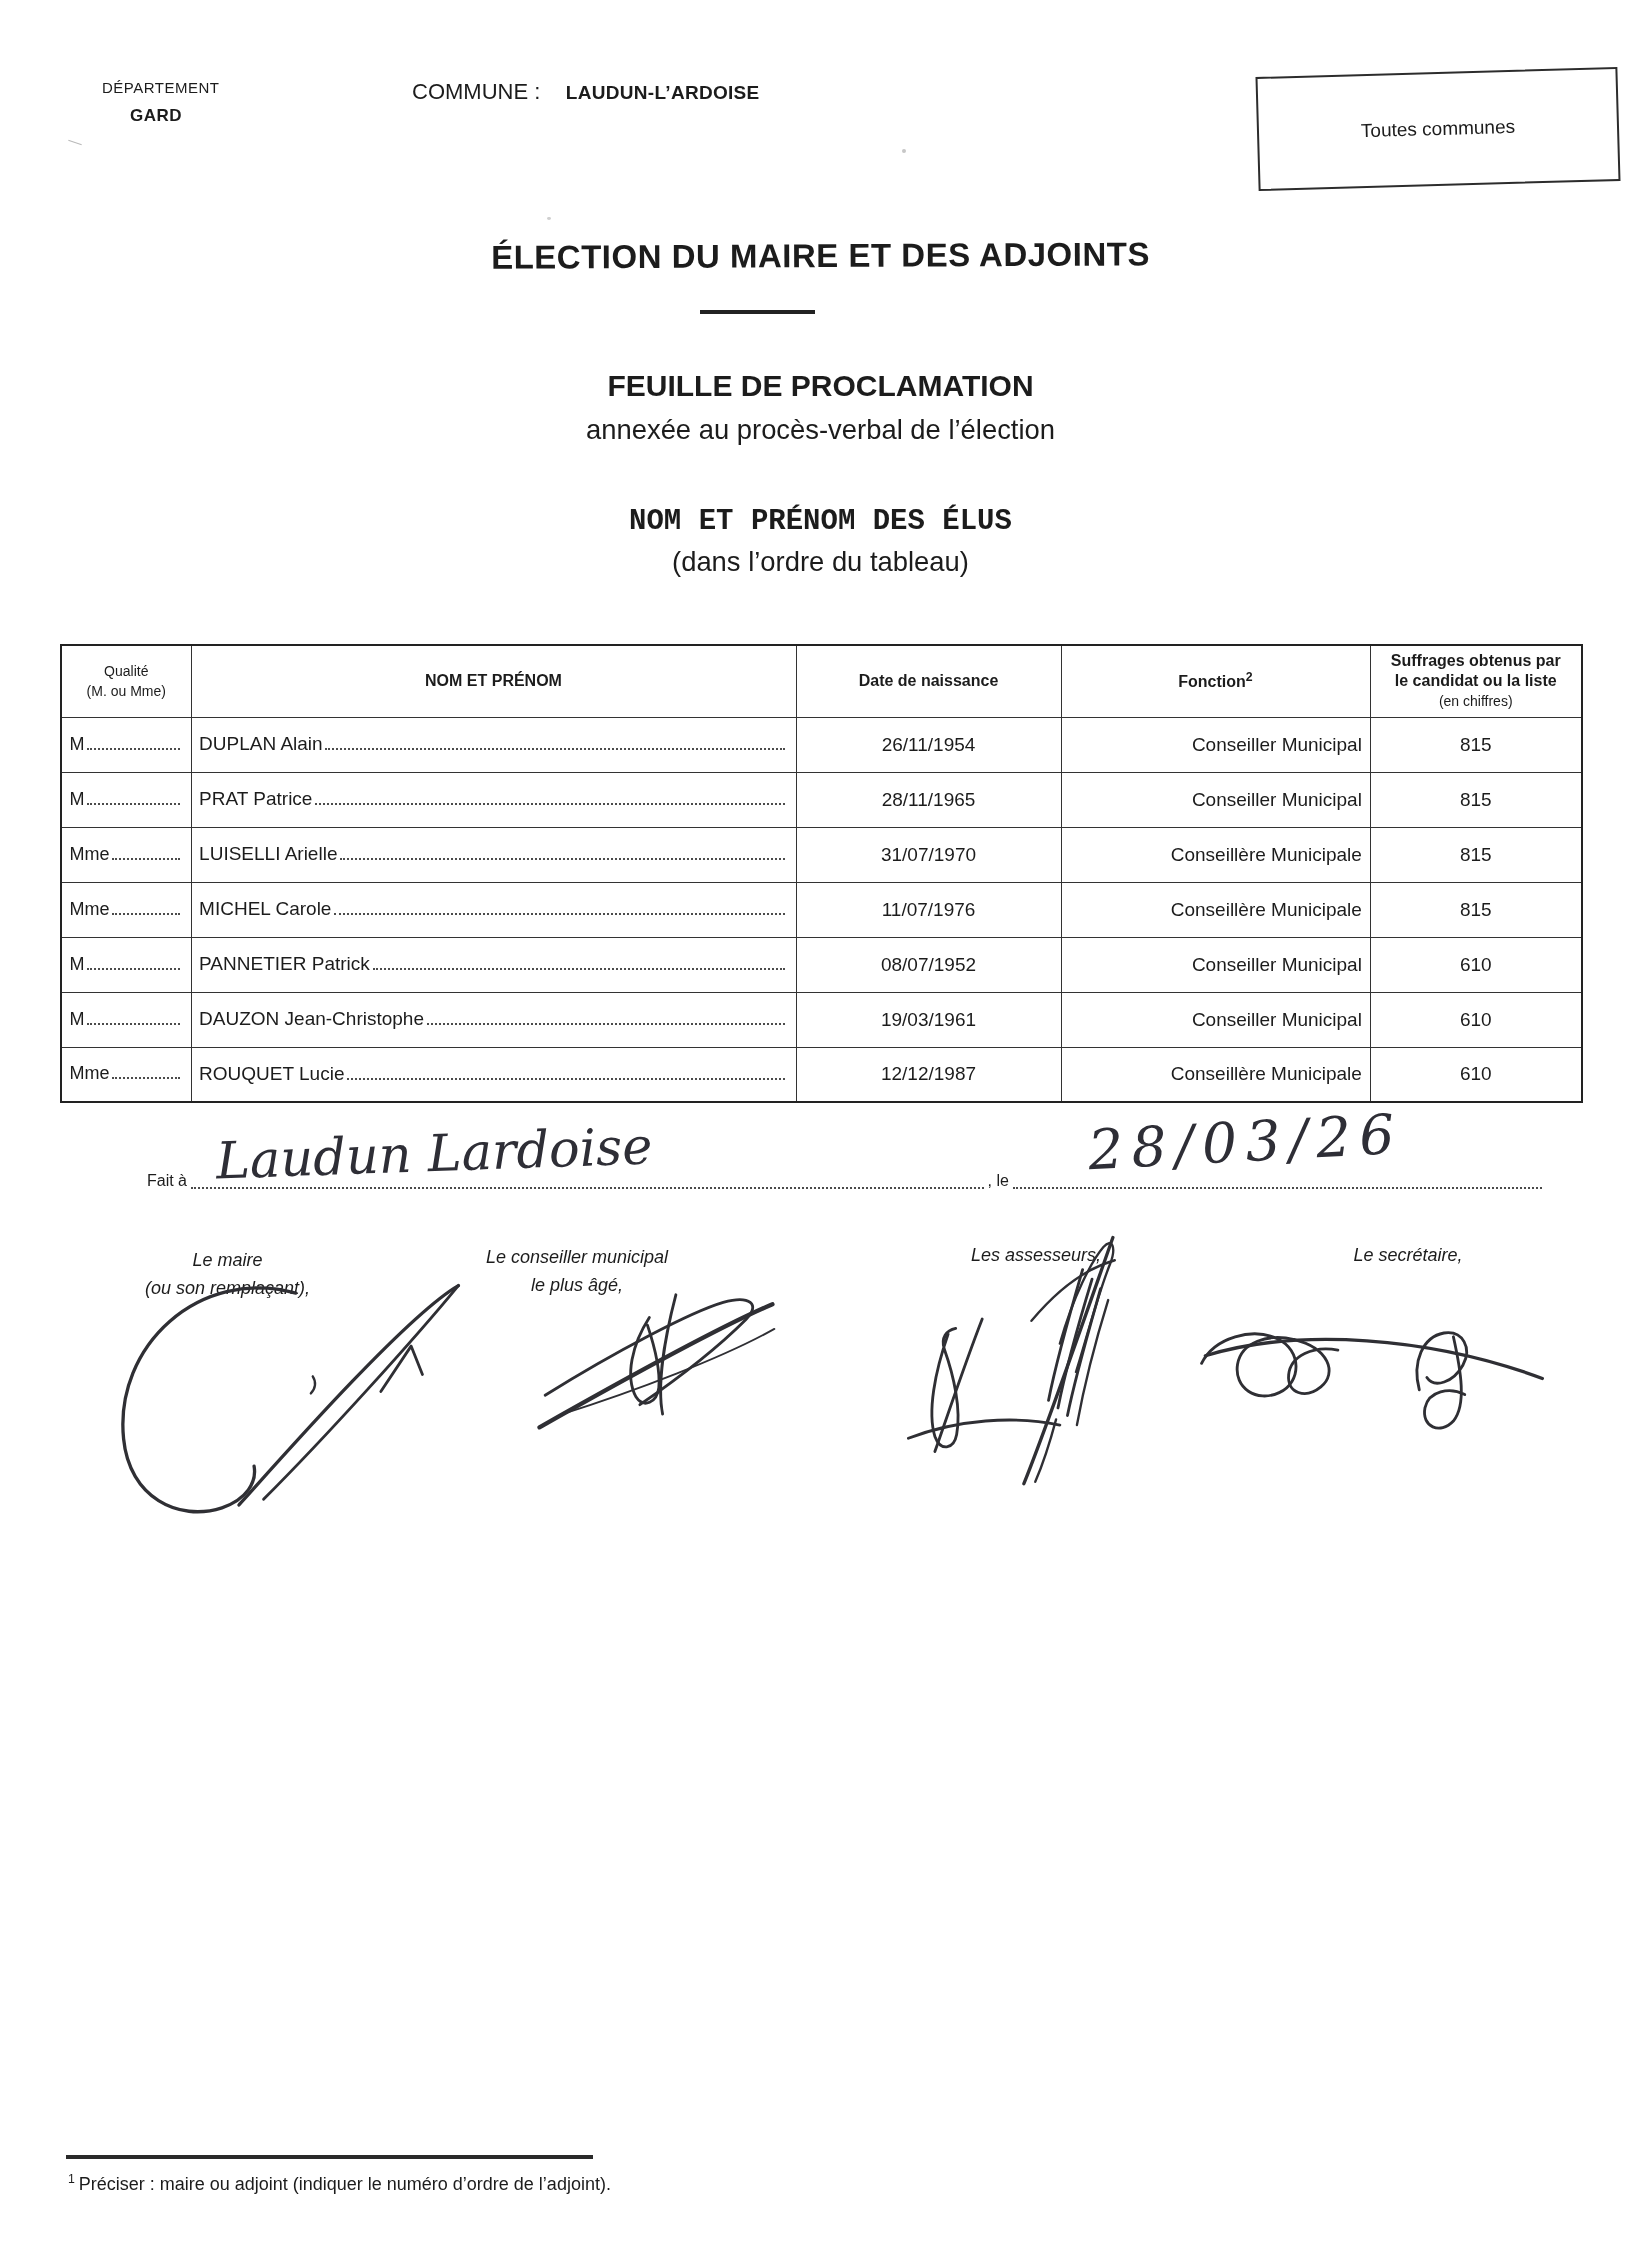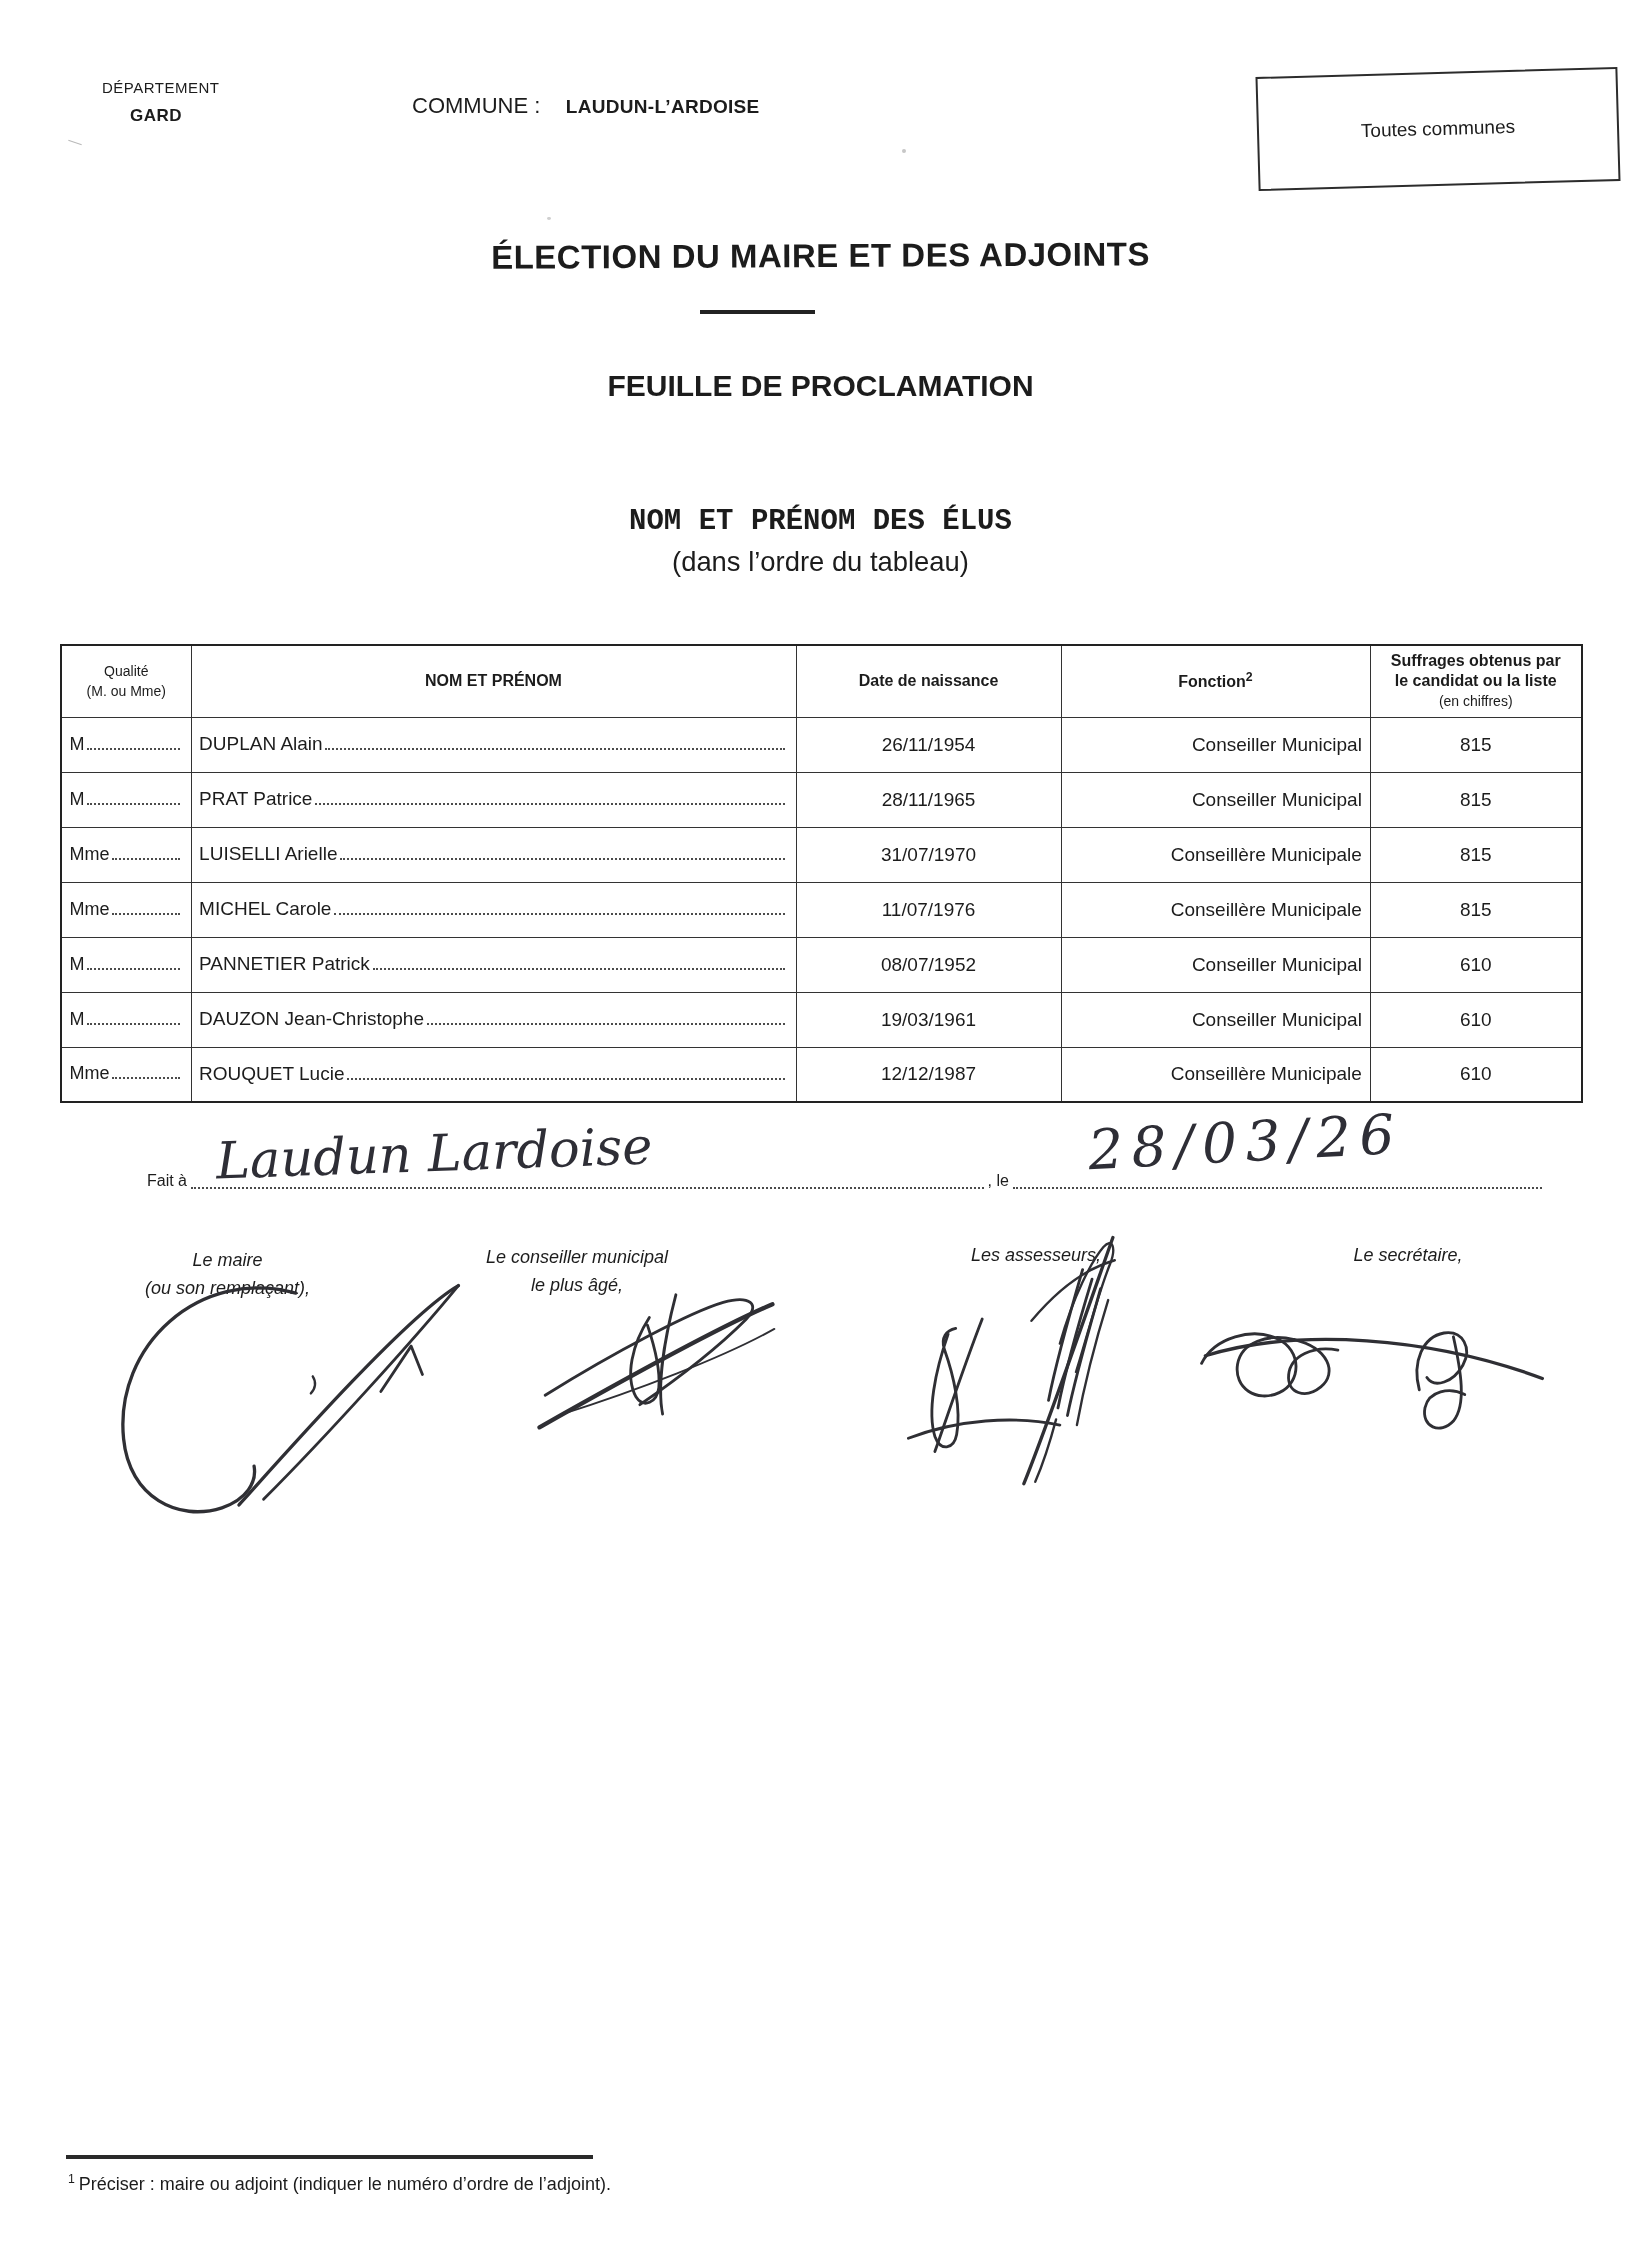--- a/index.html
+++ b/index.html
@@ -4,21 +4,21 @@
 <style>
   html,body{margin:0;padding:0;background:#ffffff;}
   #page{
     position:relative; width:1641px; height:2257px; background:#ffffff;
     font-family:"Liberation Sans", sans-serif; color:#1c1c1c; overflow:hidden;
   }
   .abs{position:absolute;}
   
   .dept-label{left:102px; top:79px; font-size:15px; letter-spacing:0.5px;}
   .dept-value{left:130px; top:106px; font-size:17px; font-weight:bold; letter-spacing:0.5px;}
-  .commune-line{left:412px; top:93px; display:flex; align-items:baseline; gap:9.5px;}
+  .commune-line{left:412px; top:79px; display:flex; align-items:baseline; gap:9.5px;}
   .commune-label{font-size:22px;}
   .commune-value{font-size:19px; font-weight:bold; letter-spacing:0.3px;margin-left:16px;}
   .stamp-box{
     left:1257px; top:72px; width:358px; height:110px;
     border:2.4px solid #2c2c2c; transform:rotate(-1.6deg);
     display:flex; align-items:center; justify-content:center; font-size:19px;
   }
   
   .center-wrap{left:0; width:1641px; text-align:center;}
   .title-main{top:237px; font-size:33px; font-weight:bold; letter-spacing:0.5px; transform:rotate(-.3deg);}
@@ -88,20 +88,21 @@
     <span>Toutes communes</span>
   </div>
 
   <div class="abs artifact1"></div>
   <div class="abs artifact2"></div>
   <div class="abs artifact3"></div>
 
   <div class="abs center-wrap title-main">ÉLECTION DU MAIRE ET DES ADJOINTS</div>
   <div class="abs title-rule"></div>
   <div class="abs center-wrap title-sheet">FEUILLE DE PROCLAMATION</div>
+  <div class="abs center-wrap title-sheet-sub">annexée au procès-verbal de l’élection</div>
   <div class="abs center-wrap title-list">NOM ET PRÉNOM DES ÉLUS</div>
   <div class="abs center-wrap title-list-sub">(dans l’ordre du tableau)</div>
 
   <table class="results">
     <colgroup>
       <col style="width:130px">
         <col style="width:605px">
         <col style="width:265px">
         <col style="width:309px">
         <col style="width:212px">

